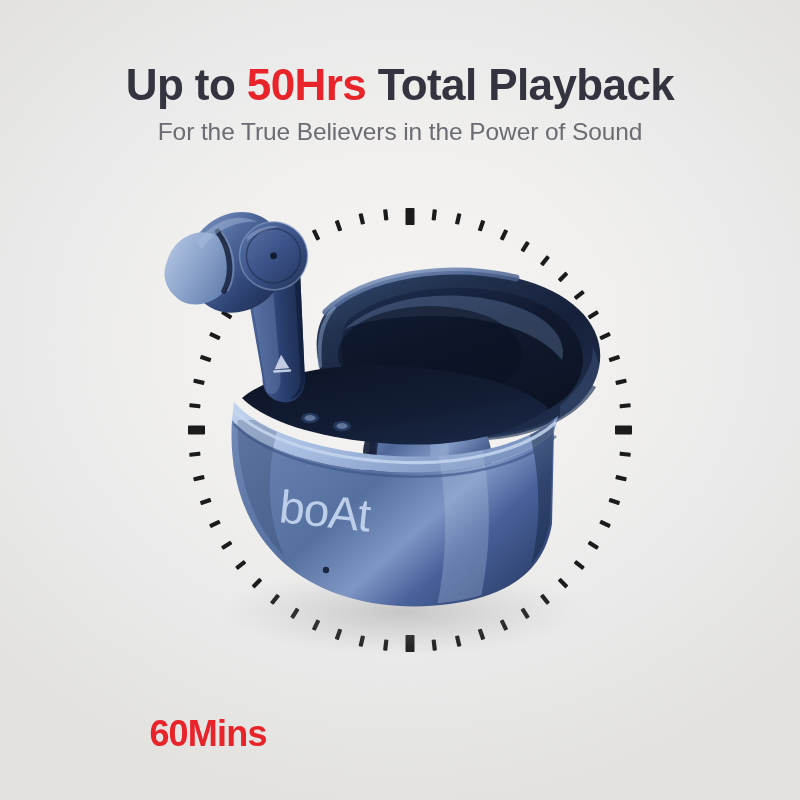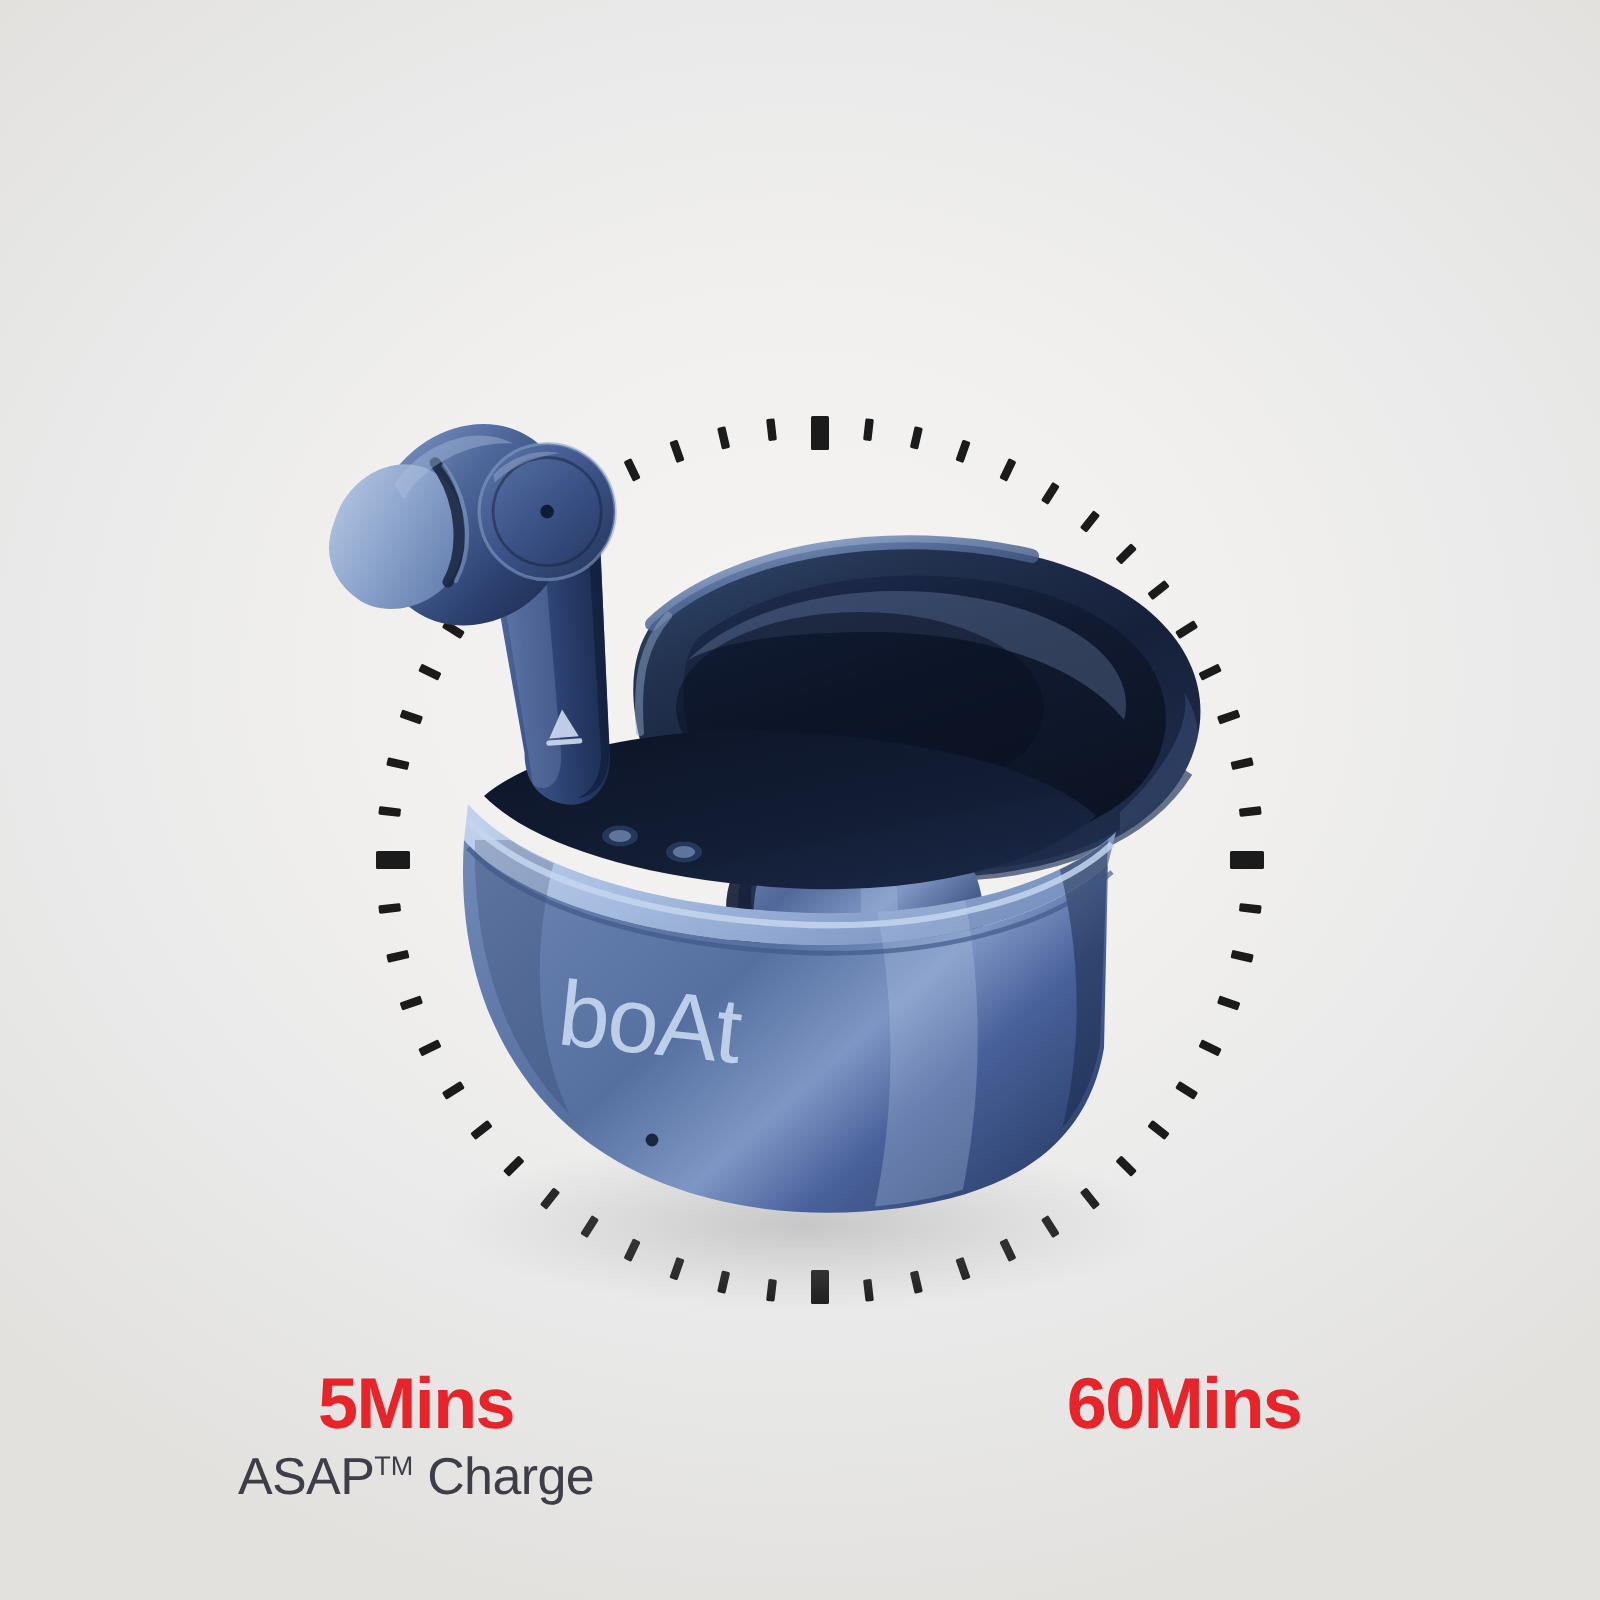--- a/index.html
+++ b/index.html
@@ -100,20 +100,26 @@
     font-size: 0.52em;
     vertical-align: super;
     letter-spacing: 0;
   }
 </style>
 </head>
 <body>
 
 <div id="banner">
 
+  <div class="head-wrap">
+    <div class="headline">
+      <span>Up to </span><span class="hl-accent">50Hrs</span><span> Total Playback</span>
+    </div>
+    <div class="subhead">For the True Believers in the Power of Sound</div>
+  </div>
 
   <svg id="tickring" viewBox="0 0 470 470">
     <g id="tick-group">
         <rect x="-4.50" y="-8.50" width="9.00" height="17.00" rx="0.8" fill="#1b1b1b" transform="translate(235.00,21.50) rotate(0.00)"></rect>
         <rect x="-2.10" y="-5.50" width="4.20" height="11.00" rx="0.8" fill="#1b1b1b" transform="translate(259.24,19.86) rotate(6.43)"></rect>
         <rect x="-2.10" y="-5.50" width="4.20" height="11.00" rx="0.8" fill="#1b1b1b" transform="translate(283.18,23.93) rotate(12.86)"></rect>
         <rect x="-2.10" y="-5.50" width="4.20" height="11.00" rx="0.8" fill="#1b1b1b" transform="translate(306.51,30.65) rotate(19.29)"></rect>
         <rect x="-2.10" y="-5.50" width="4.20" height="11.00" rx="0.8" fill="#1b1b1b" transform="translate(328.94,39.94) rotate(25.71)"></rect>
         <rect x="-2.10" y="-5.50" width="4.20" height="11.00" rx="0.8" fill="#1b1b1b" transform="translate(350.18,51.68) rotate(32.14)"></rect>
         <rect x="-2.10" y="-5.50" width="4.20" height="11.00" rx="0.8" fill="#1b1b1b" transform="translate(369.99,65.73) rotate(38.57)"></rect>
@@ -371,23 +377,17 @@
         <g transform="translate(129,196) rotate(4)">
           <path d="M0,-9 L7.4,5 L-7.4,5 Z" fill="#cfdcf0" opacity="0.9"></path>
           <rect x="-9" y="6" width="18" height="2.6" rx="1.2" fill="#cfdcf0" opacity="0.9"></rect>
         </g>
       </g>
     </svg>
   </div>
 
   <div class="stats">
     <div class="stat">
-      <div class="stat-value">5Mins</div>
-      <div class="stat-label">
-        <span>ASAP</span><sup>TM</sup><span> Charge</span>
-      </div>
-    </div>
-    <div class="stat">
       <div class="stat-value">60Mins</div>
     </div>
   </div>
 
 </div>
 
 </body></html>

